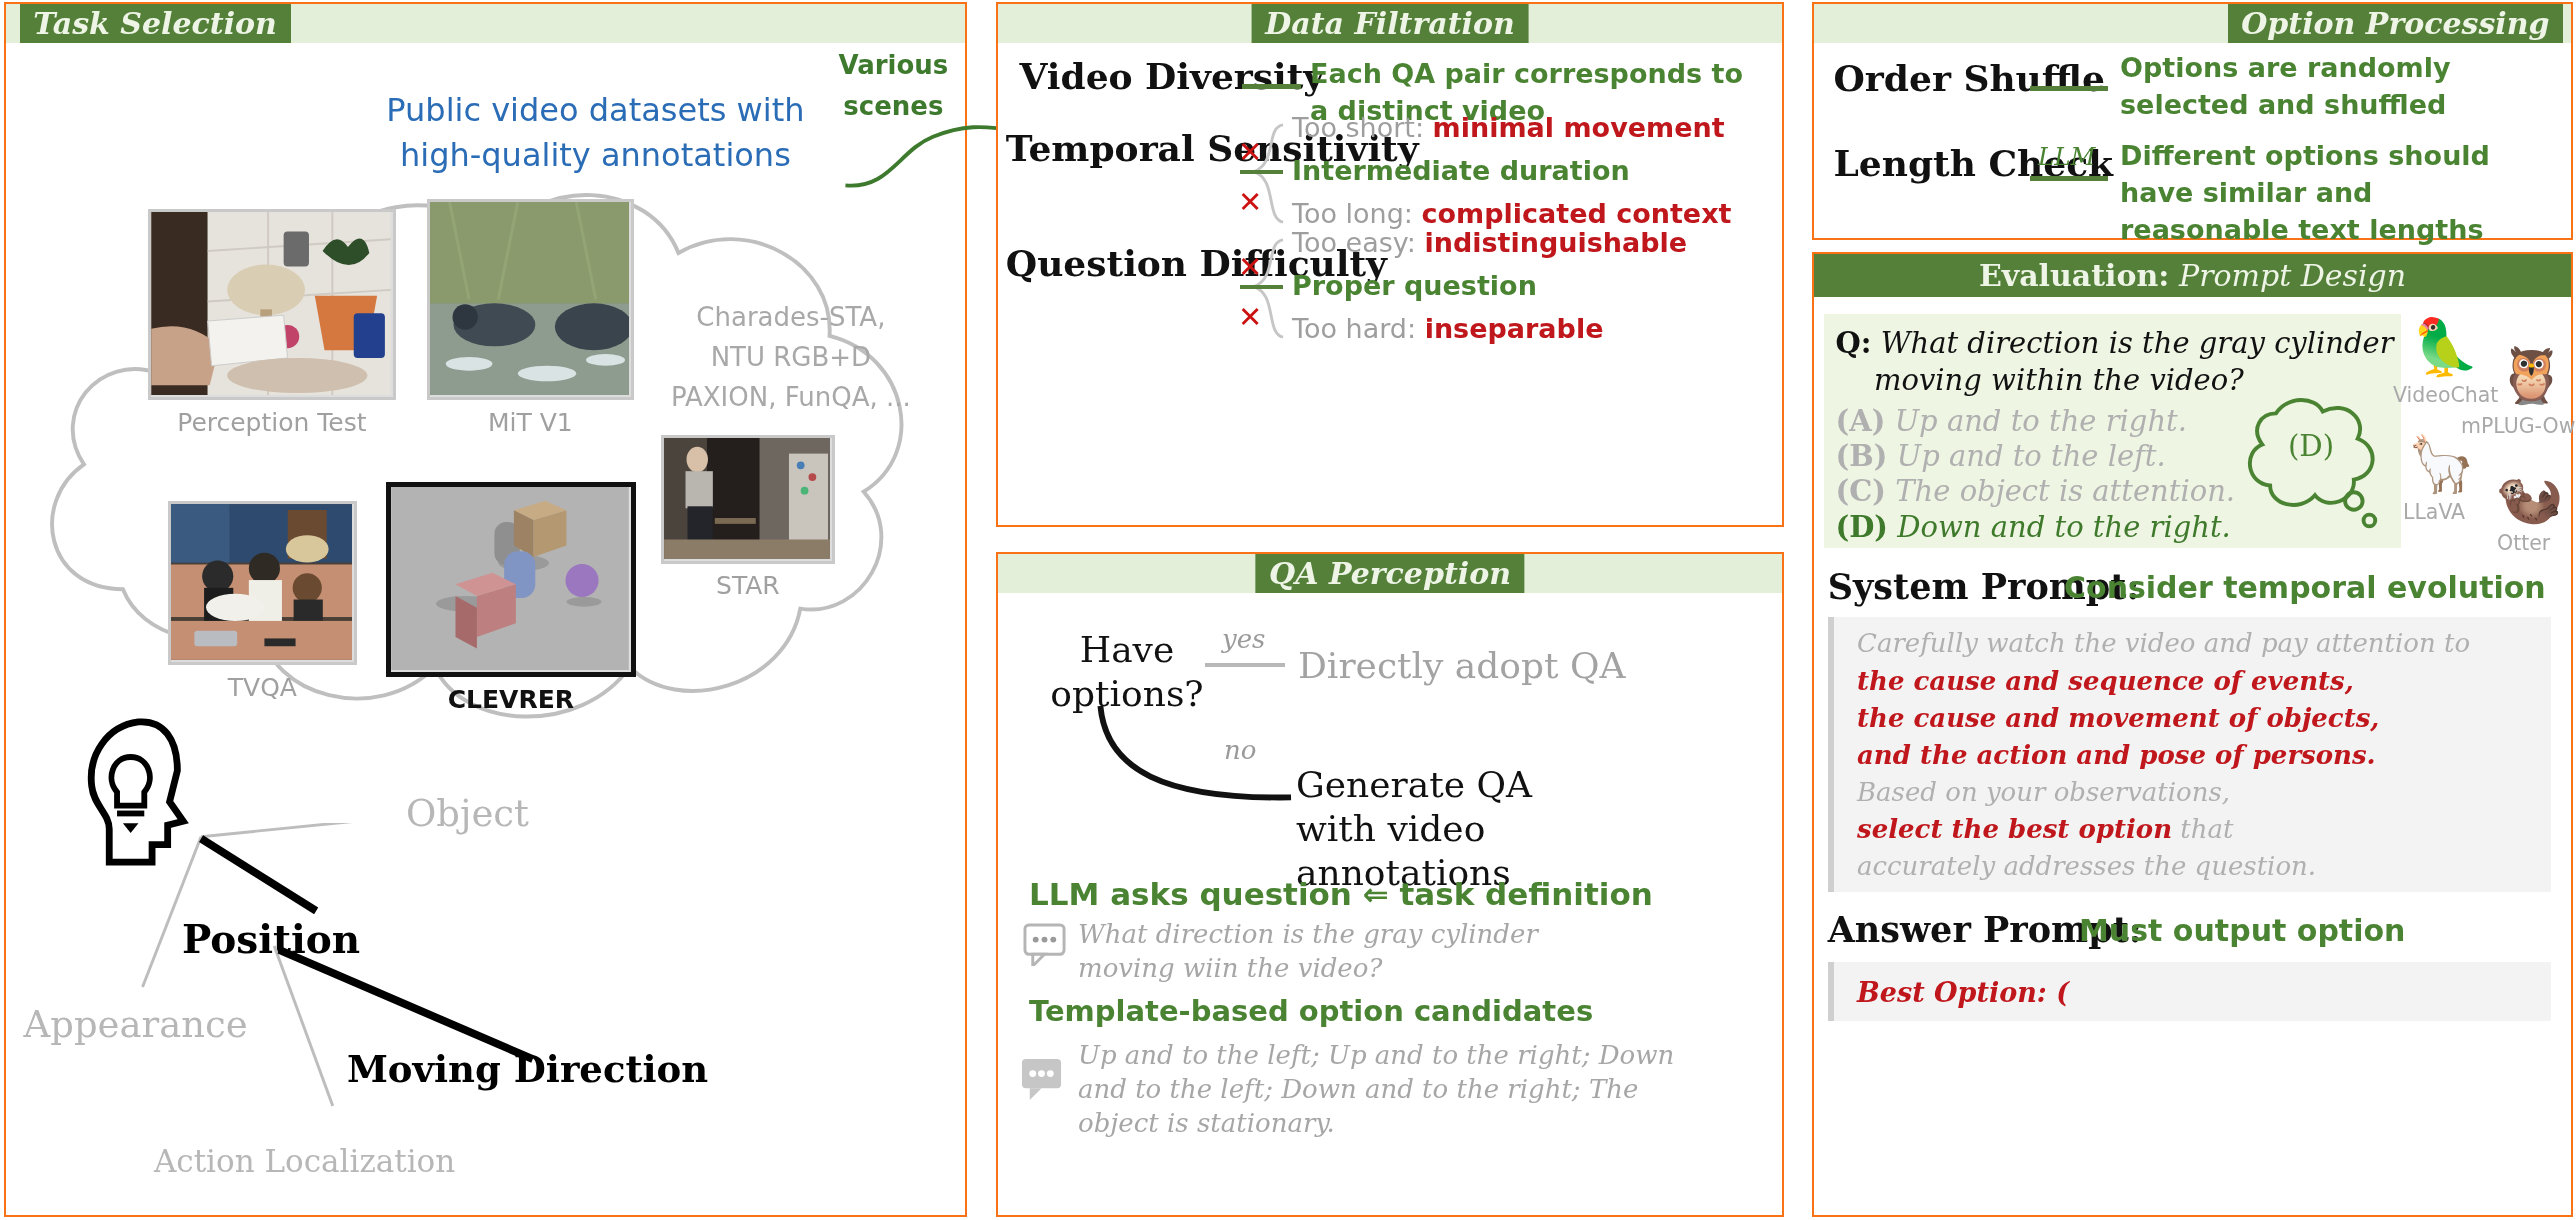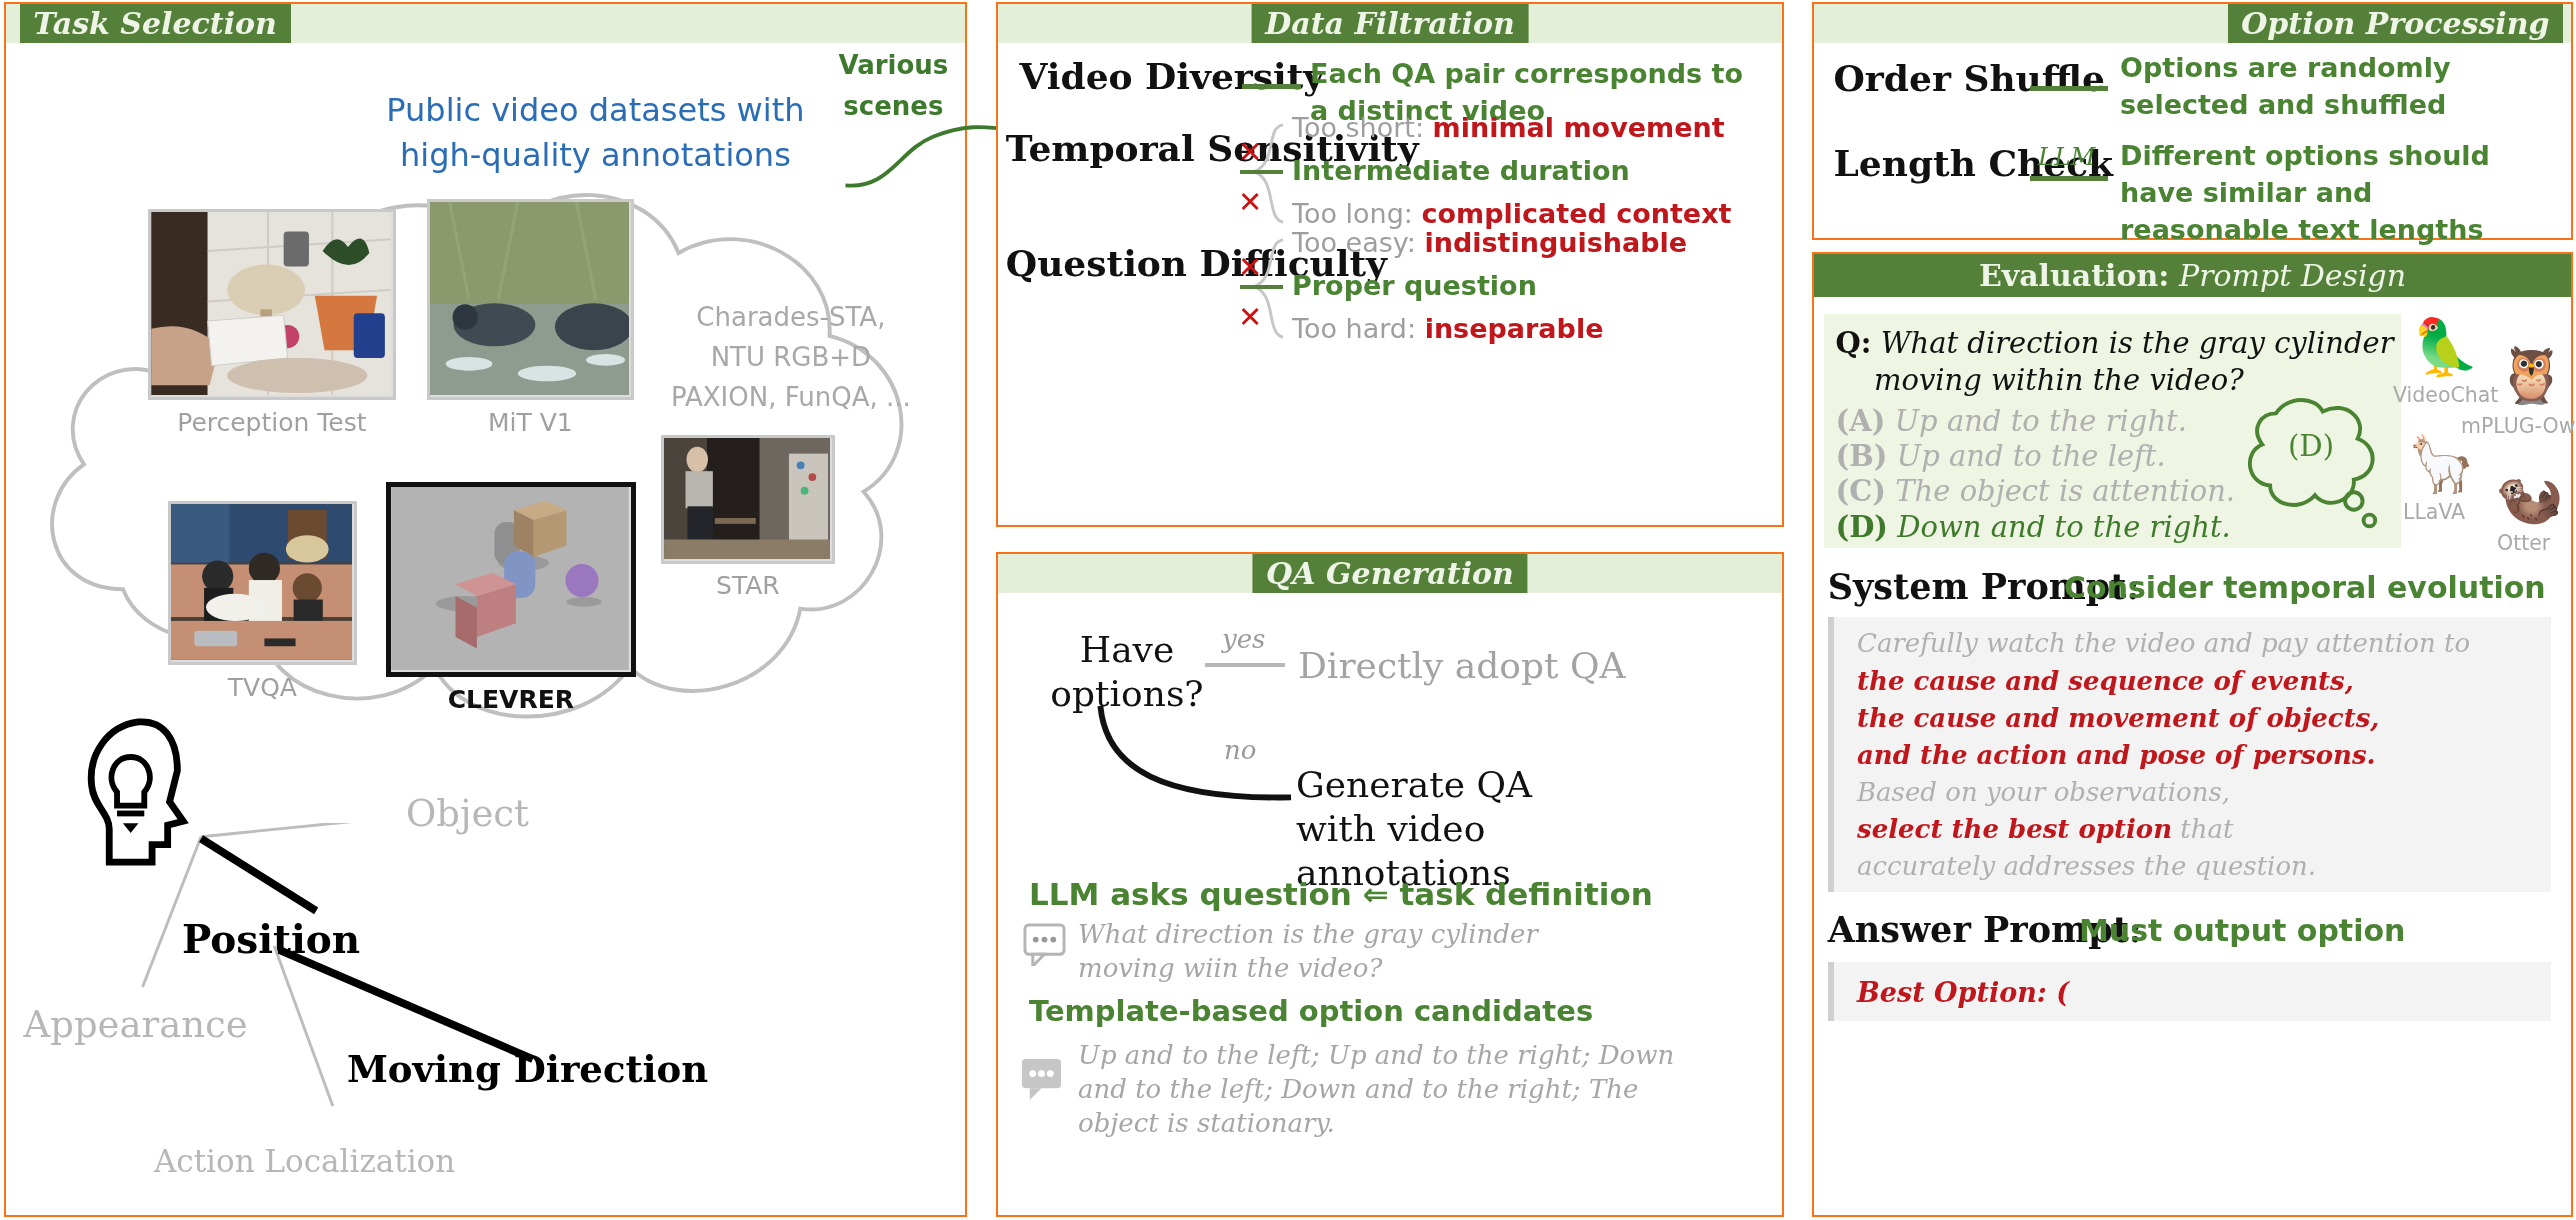--- a/index.html
+++ b/index.html
@@ -294,21 +294,21 @@
     <div class="optline" style="left:294px;top:263px;">
       <span class="greentext" style="position:static;">Proper question</span>
     </div>
     <div class="optline" style="left:294px;top:306px;">
       <span class="greytext">Too hard: </span><span class="redtext">inseparable</span>
     </div>
   </div>
 
   <div class="panel" id="p-qa">
     <div class="hdr">
-      <div class="tag tag-center">QA Generation</div>
+      <div class="tag tag-center">QA Perception</div>
     </div>
 
     <div class="serif-blk" style="left:21.5px;top:74px;width:215px;text-align:center;white-space:normal;">
       <span>Have options?</span>
     </div>
 
     <div class="ital-sm" style="left:224px;top:70px;">yes</div>
     <div class="greenline" style="left:207px;top:109px;width:80px;height:3.9px;background:#b8b8b8;"></div>
     <div class="serif-gry" style="left:300px;top:90px;">Directly adopt QA</div>
 

